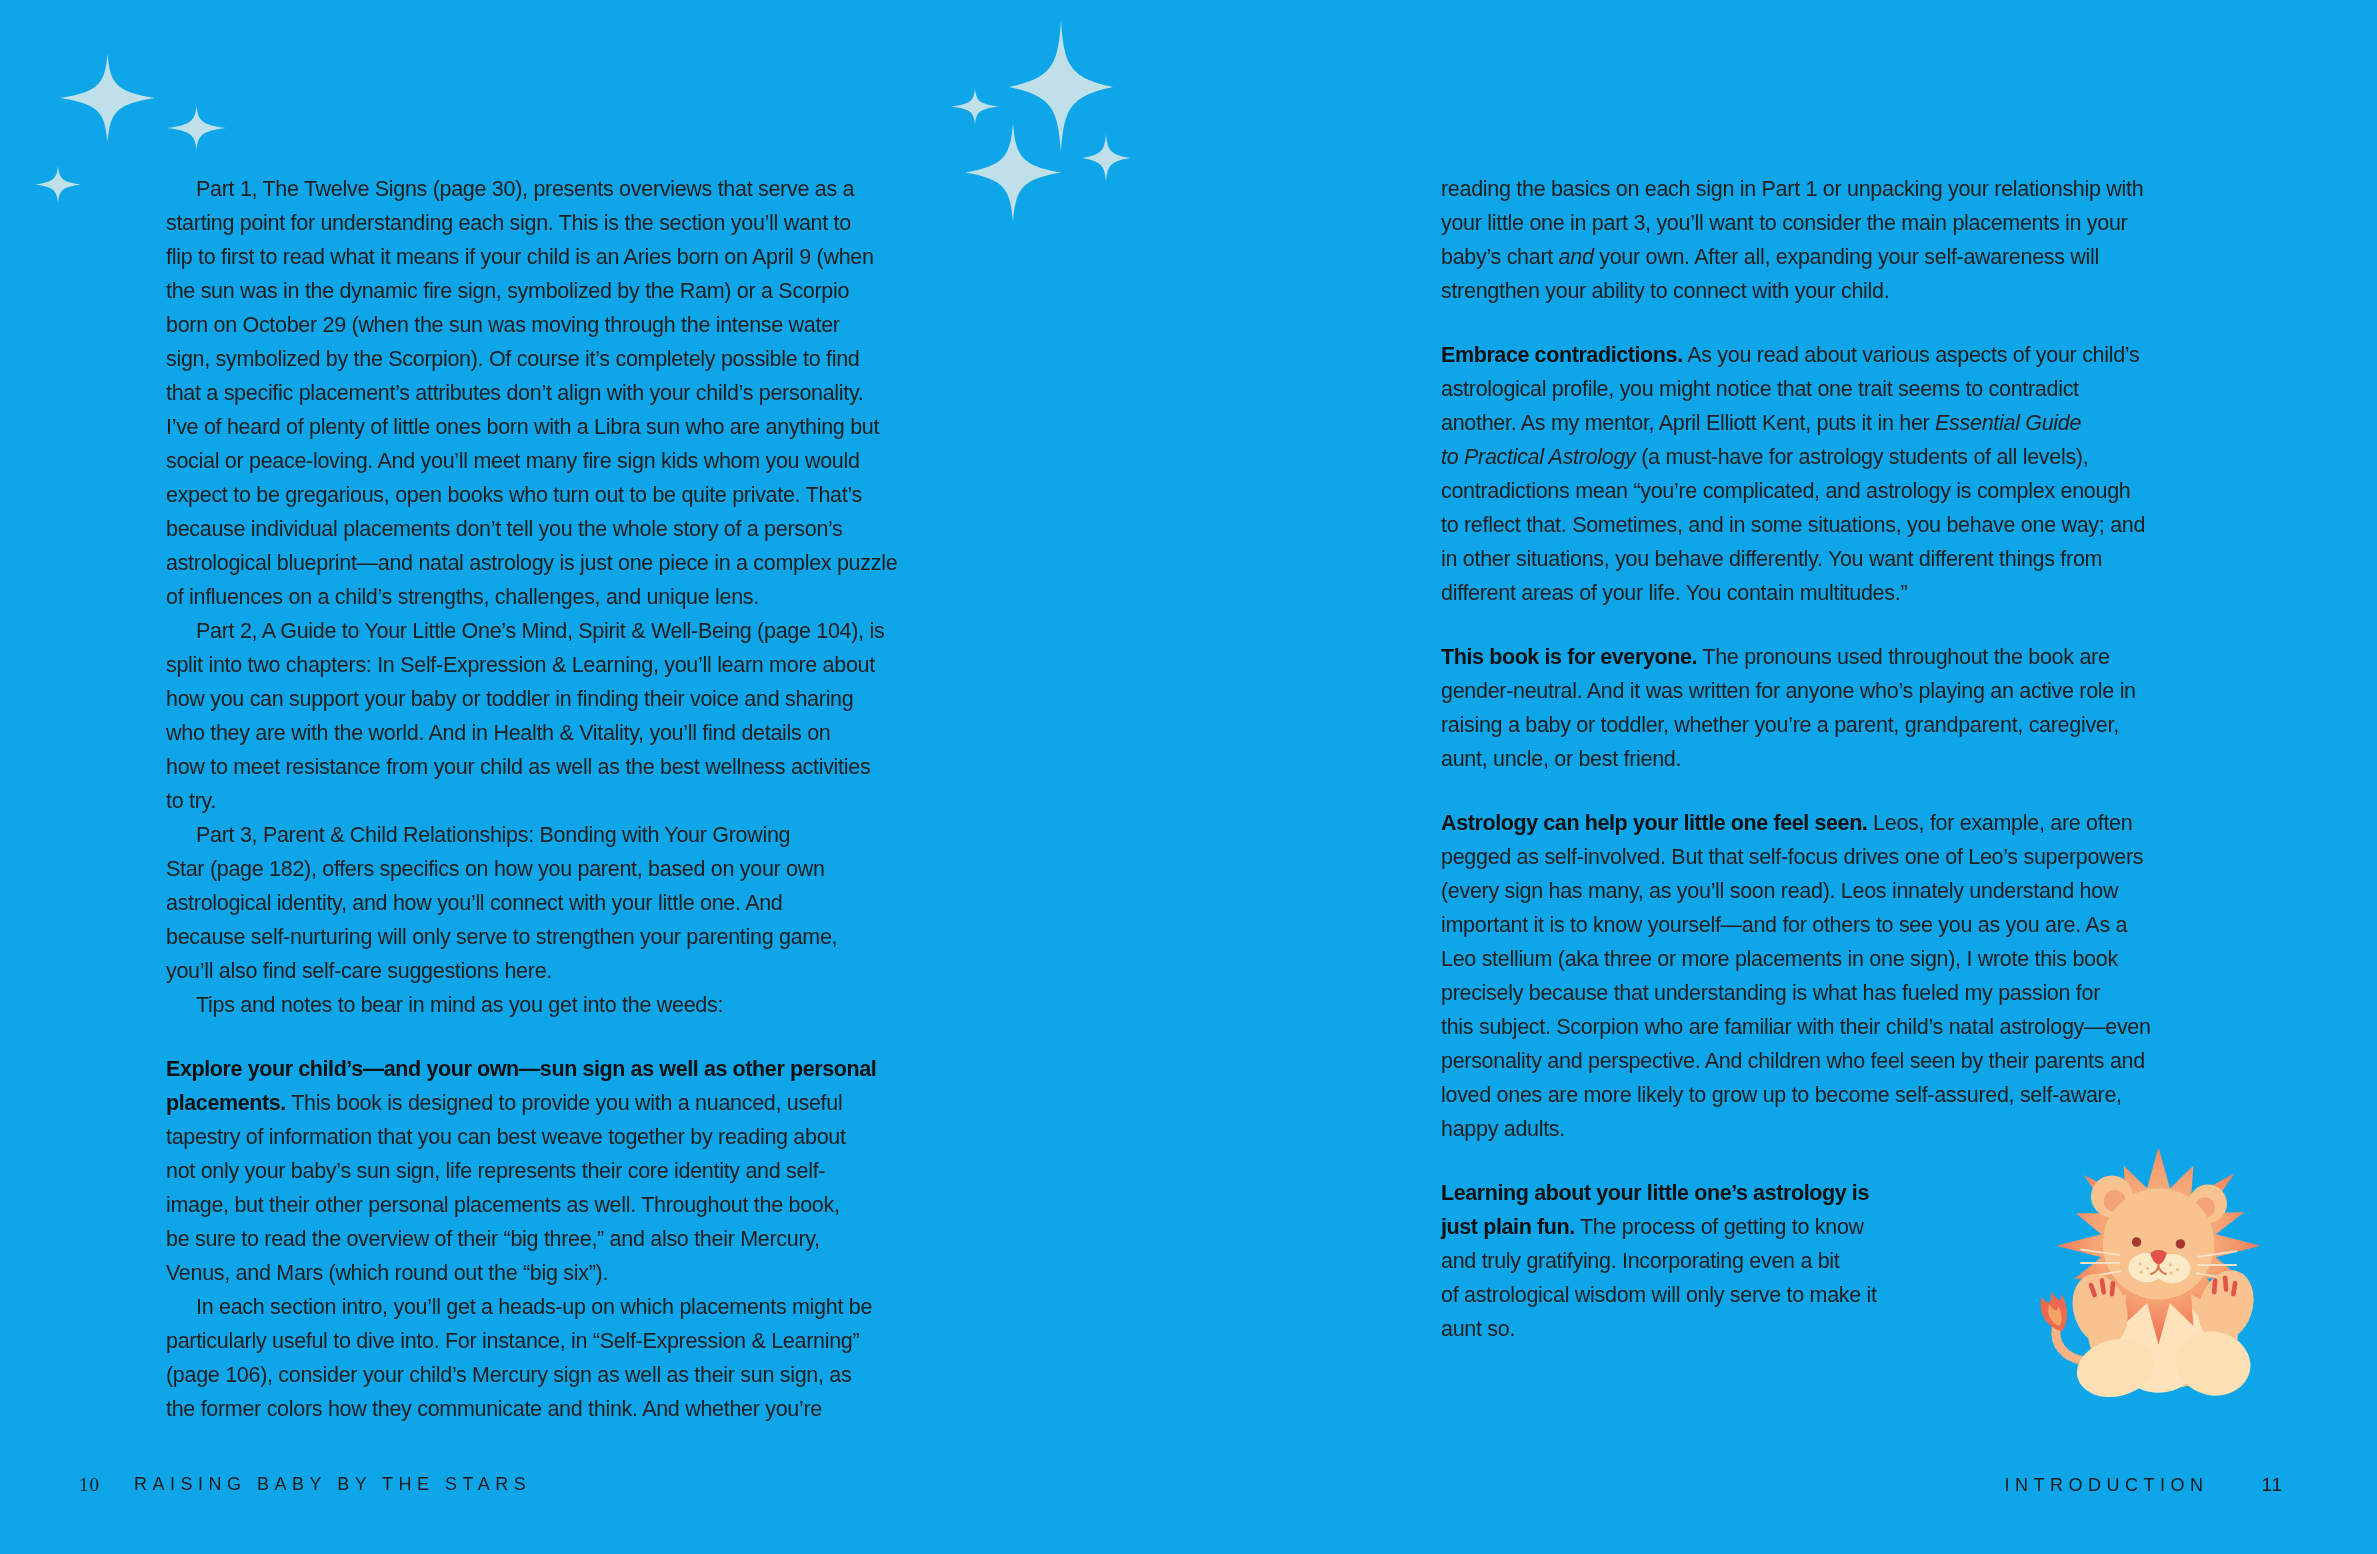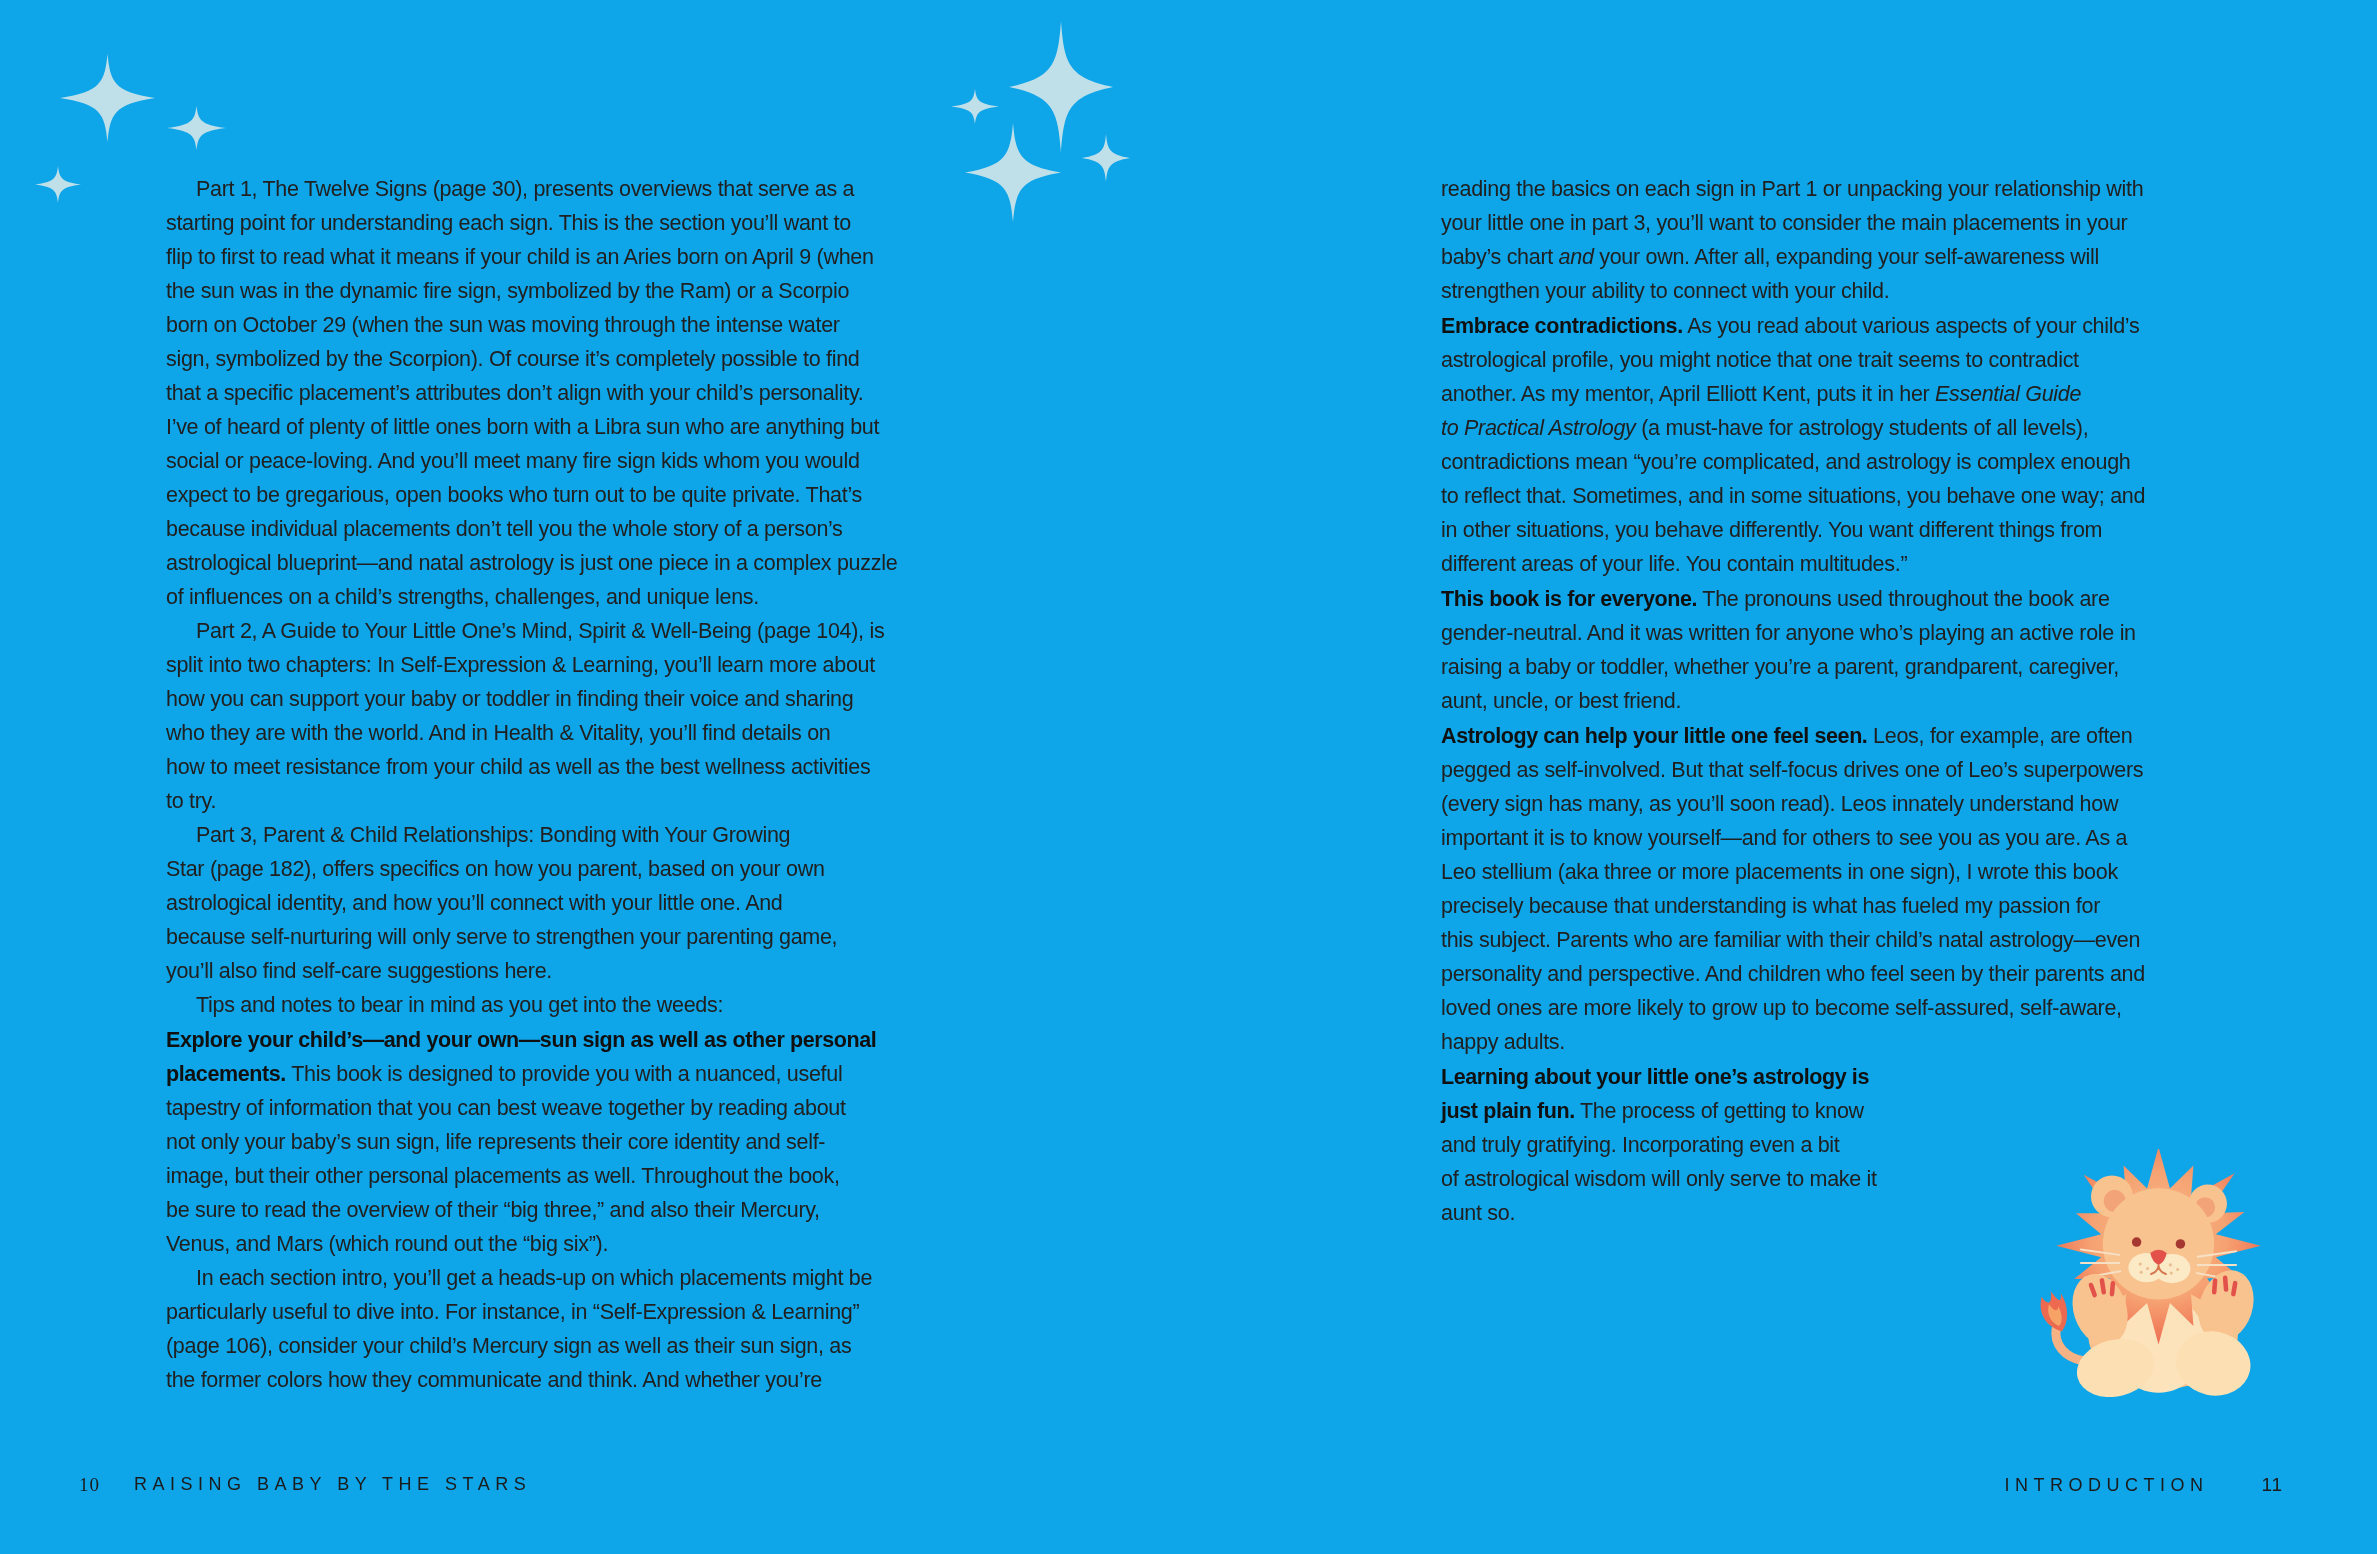--- a/index.html
+++ b/index.html
@@ -15,21 +15,21 @@
   }
   html,body{margin:0;padding:0;background:#fff;}
   .spread{
     position:relative;width:2377px;height:1554px;background:#0ea5e9;overflow:hidden;
     font-family:"Liberation Sans", sans-serif;color:var(--text);
   }
   .column{position:absolute;top:172px;}
   .column.left{left:166px;width:805px;}
   .column.right{left:1441px;width:805px;}
   .para{margin:0;}
-  .para.gap{margin-top:1px;}
+  .para.gap{margin-top:30px;}
   .para.narrow{width:604px;}
   .line{
     white-space:nowrap;line-height:34px;font-size:21.5px;letter-spacing:-0.3px;
     font-weight:400;color:var(--text);
   }
   .line .b{font-weight:700;color:#101010;letter-spacing:-0.4px;}
   .line .i{font-style:italic;}
   .line.indent{padding-left:30px;}
   .footer{position:absolute;top:1474px;}
   .footer-left-num{left:79px;font-family:Liberation Serif, serif;}
@@ -157,21 +157,21 @@
         <div class="line"><span>raising a baby or toddler, whether you’re a parent, grandparent, caregiver,</span></div>
         <div class="line"><span>aunt, uncle, or best friend.</span></div>
       </div>
       <div class="para gap">
         <div class="line"><span class="b">Astrology can help your little one feel seen.</span><span> Leos, for example, are often</span></div>
         <div class="line"><span>pegged as self-involved. But that self-focus drives one of Leo’s superpowers</span></div>
         <div class="line"><span>(every sign has many, as you’ll soon read). Leos innately understand how</span></div>
         <div class="line"><span>important it is to know yourself—and for others to see you as you are. As a</span></div>
         <div class="line"><span>Leo stellium (aka three or more placements in one sign), I wrote this book</span></div>
         <div class="line"><span>precisely because that understanding is what has fueled my passion for</span></div>
-        <div class="line"><span>this subject. Parents who are familiar with their child’s natal astrology—even</span></div>
+        <div class="line"><span>this subject. Scorpion who are familiar with their child’s natal astrology—even</span></div>
         <div class="line"><span>personality and perspective. And children who feel seen by their parents and</span></div>
         <div class="line"><span>loved ones are more likely to grow up to become self-assured, self-aware,</span></div>
         <div class="line"><span>happy adults.</span></div>
       </div>
       <div class="para gap narrow">
         <div class="line"><span class="b">Learning about your little one’s astrology is</span></div>
         <div class="line"><span class="b">just plain fun.</span><span> The process of getting to know</span></div>
         <div class="line"><span>and truly gratifying. Incorporating even a bit</span></div>
         <div class="line"><span>of astrological wisdom will only serve to make it</span></div>
         <div class="line"><span>aunt so.</span></div>

